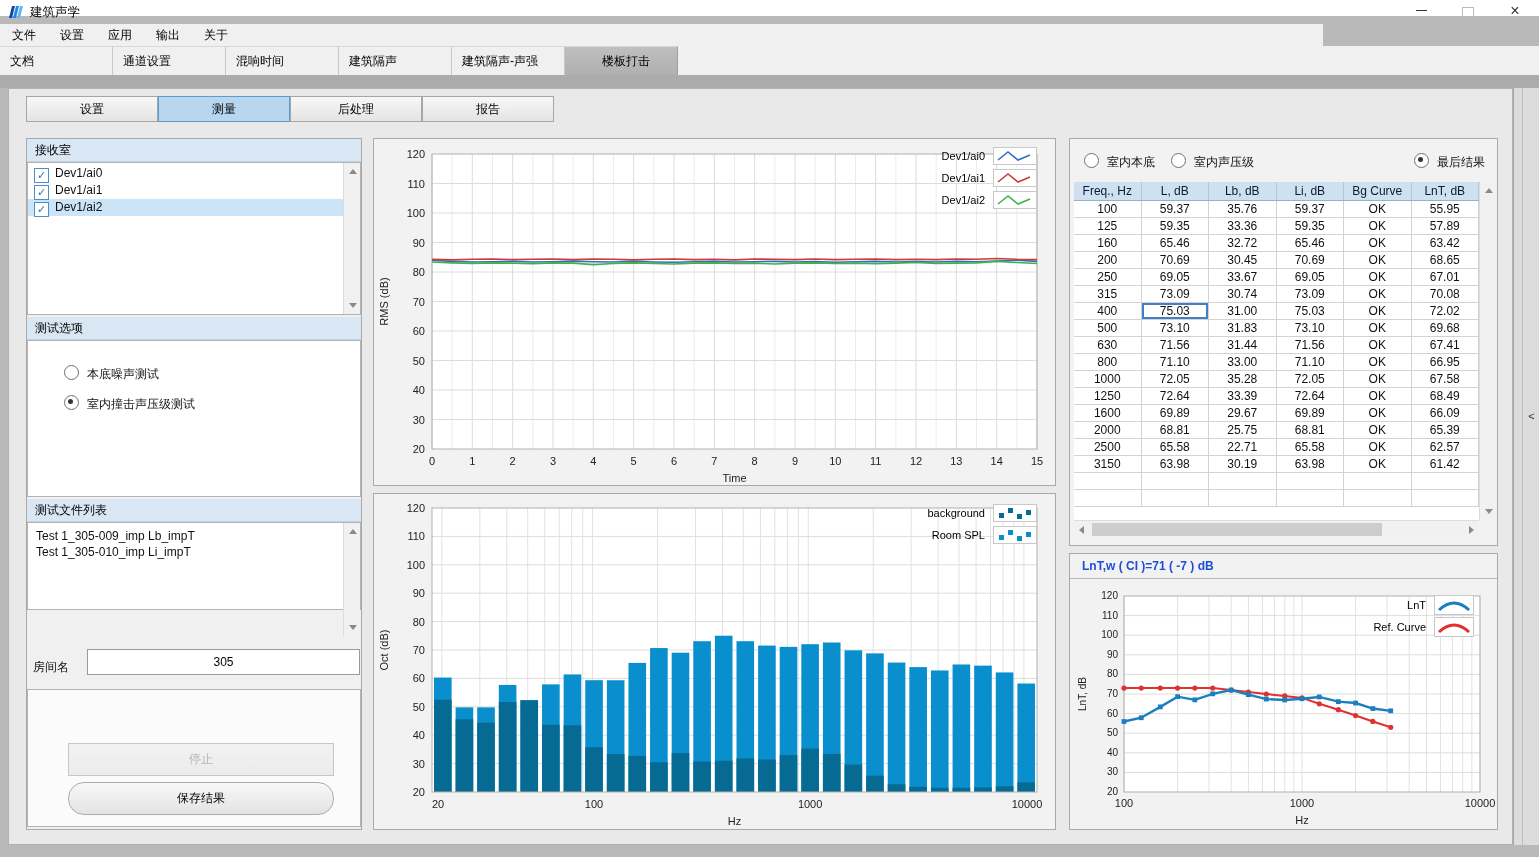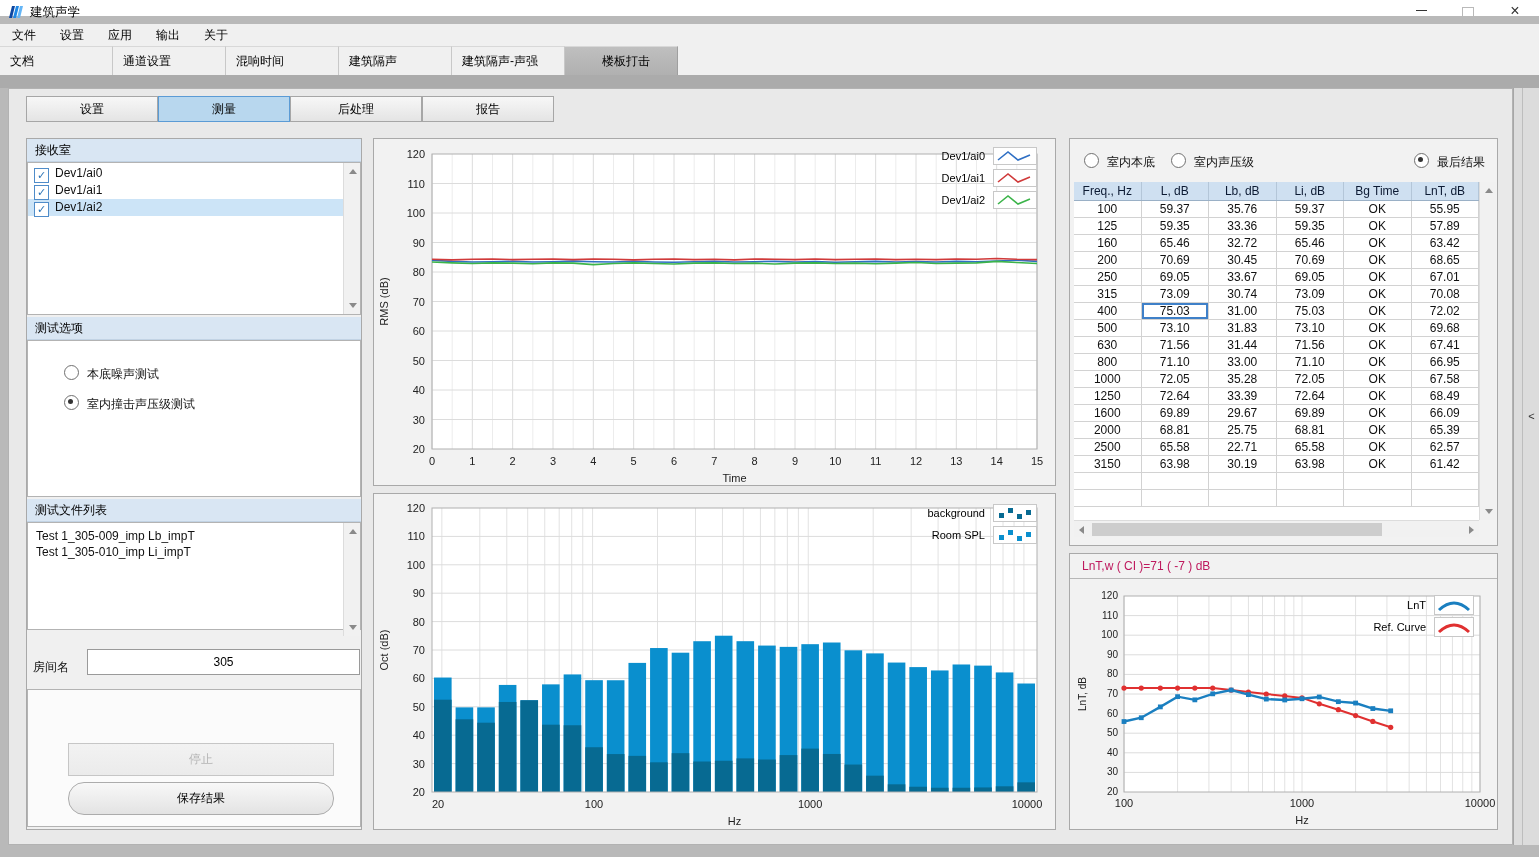--- a/index.html
+++ b/index.html
@@ -9,21 +9,21 @@
 
   
   .titlebar{left:0;top:0;width:1539px;height:16px;background:#ffffff;}
   .title-text{left:30px;top:0;height:24px;line-height:24px;font-size:12.5px;color:#000;}
   .logo{left:8px;top:4px;width:16px;height:16px;}
   .wbtn{top:0;width:46px;height:24px;text-align:center;line-height:22px;color:#333;font-size:13px;}
   .wbtn .maxbox{display:inline-block;width:10px;height:9px;border:1px solid #b9b9b9;margin-top:7px;}
   .wbtn .minline{display:inline-block;width:11px;border-bottom:1px solid #333;margin-bottom:4px;}
 
   
-  .menubar{left:0;top:24px;width:1539px;height:22px;background:#f0f0f0;line-height:22px;}
+  .menubar{left:0;top:24px;width:1323px;height:22px;background:#f0f0f0;line-height:22px;}
   .menu-item{display:inline-block;padding:0 12px;color:#000;}
   .menu-item:first-child{margin-left:0;}
 
   
   .tabbar{left:0;top:46px;width:1539px;height:29px;background:#f0f0f0;}
   .mtab{display:inline-block;width:113px;height:29px;line-height:29px;padding-left:10px;box-sizing:border-box;background:#f0f0f0;border-right:1px solid #c8c8c8;border-top:1px solid #d8d8d8;color:#000;vertical-align:top;}
   .mtab.active{background:linear-gradient(#bfbfbf,#b0b0b0);border-right:1px solid #9f9f9f;text-align:center;}
   .tabband{left:0;top:75px;width:1539px;height:13px;background:#ababab;}
 
   
@@ -70,21 +70,21 @@
   .trow{display:flex;height:17px;}
   .trow .c{flex:1;text-align:center;line-height:16px;border-right:1px solid #d2d2d2;border-bottom:1px solid #d2d2d2;overflow:hidden;white-space:nowrap;}
   .trow .c.selcell{box-shadow:inset 0 0 0 2px #3f80c8;}
 
   
   .legend{position:absolute;}
   .leg-row{display:flex;align-items:center;justify-content:flex-end;height:22px;}
   .leg-row .lab{margin-right:8px;color:#000;font-size:11px;white-space:nowrap;}
   .leg-ic{background:#fff;border:1px solid #c8c8c8;}
 
-  .result-title{height:24px;line-height:24px;padding-left:12px;border-bottom:1px solid #b7b7b7;color:#be185d;}
+  .result-title{height:24px;line-height:24px;padding-left:12px;border-bottom:1px solid #b7b7b7;color:#1d4ed8;font-weight:bold;}
   svg text{font-family:"Liberation Sans","DejaVu Sans",sans-serif;}
 </style>
 </head>
 <body>
 
 <div id="win">
 
   <div class="abs titlebar">
     <svg class="abs logo" viewBox="0 0 16 16">
       <polygon points="1,14 4,2 7,2 4,14" fill="#0d47a1"></polygon>
@@ -127,21 +127,21 @@
 
       <div class="abs sechdr" style="left:0;top:178px;width:334px;">测试选项</div>
       <div class="abs whitebox" style="left:0;top:201px;width:334px;height:157px;">
         <div id="opt-radios" style="padding:24px 0 0 36px;">
             <div style="margin-bottom: 12px;"><span class="radio"></span><span>本底噪声测试</span></div>
             <div style="margin-bottom: 12px;"><span class="radio on"></span><span>室内撞击声压级测试</span></div>
           </div>
       </div>
 
       <div class="abs sechdr" style="left:0;top:360px;width:334px;">测试文件列表</div>
-      <div class="abs whitebox" style="left:0;top:383px;width:334px;height:108px;">
+      <div class="abs whitebox" style="left:0;top:383px;width:334px;height:88px;">
         <div id="file-list" style="padding-top:5px;">
             <div class="file-row">Test 1_305-009_imp Lb_impT</div>
             <div class="file-row">Test 1_305-010_imp Li_impT</div>
           </div>
         <div class="abs vscroll" style="right:0;top:0;width:17px;height:113px;">
           <span class="sarrow" style="left:5px;top:6px;border-width:0 4px 5px 4px;border-color:transparent transparent #8a8a8a transparent;"></span>
           <span class="sarrow" style="left:5px;bottom:6px;border-width:5px 4px 0 4px;border-color:#8a8a8a transparent transparent transparent;"></span>
         </div>
       </div>
 
@@ -393,21 +393,21 @@
       <div id="view-radios" style="position:absolute;left:14px;top:13px;width:401px;height:20px;display:flex;align-items:center;">
           <span><span class="radio"></span><span>室内本底</span></span>
           <span style="margin-left: 16px;"><span class="radio"></span><span>室内声压级</span></span>
           <span style="margin-left: auto;"><span class="radio on"></span><span>最后结果</span></span>
         </div>
       <div class="abs tbl-hdr" style="left:4px;top:43px;width:405px;" id="tbl-hdr">
           <span class="c">Freq., Hz</span>
           <span class="c">L, dB</span>
           <span class="c">Lb, dB</span>
           <span class="c">Li, dB</span>
-          <span class="c">Bg Time</span>
+          <span class="c">Bg Curve</span>
           <span class="c">LnT, dB</span>
         </div>
       <div class="abs tbl-body" style="left:4px;top:62px;width:405px;height:319px;" id="tbl-body">
           <div class="trow">
             <span class="c">100</span>
             <span class="c">59.37</span>
             <span class="c">35.76</span>
             <span class="c">59.37</span>
             <span class="c">OK</span>
             <span class="c">55.95</span>

